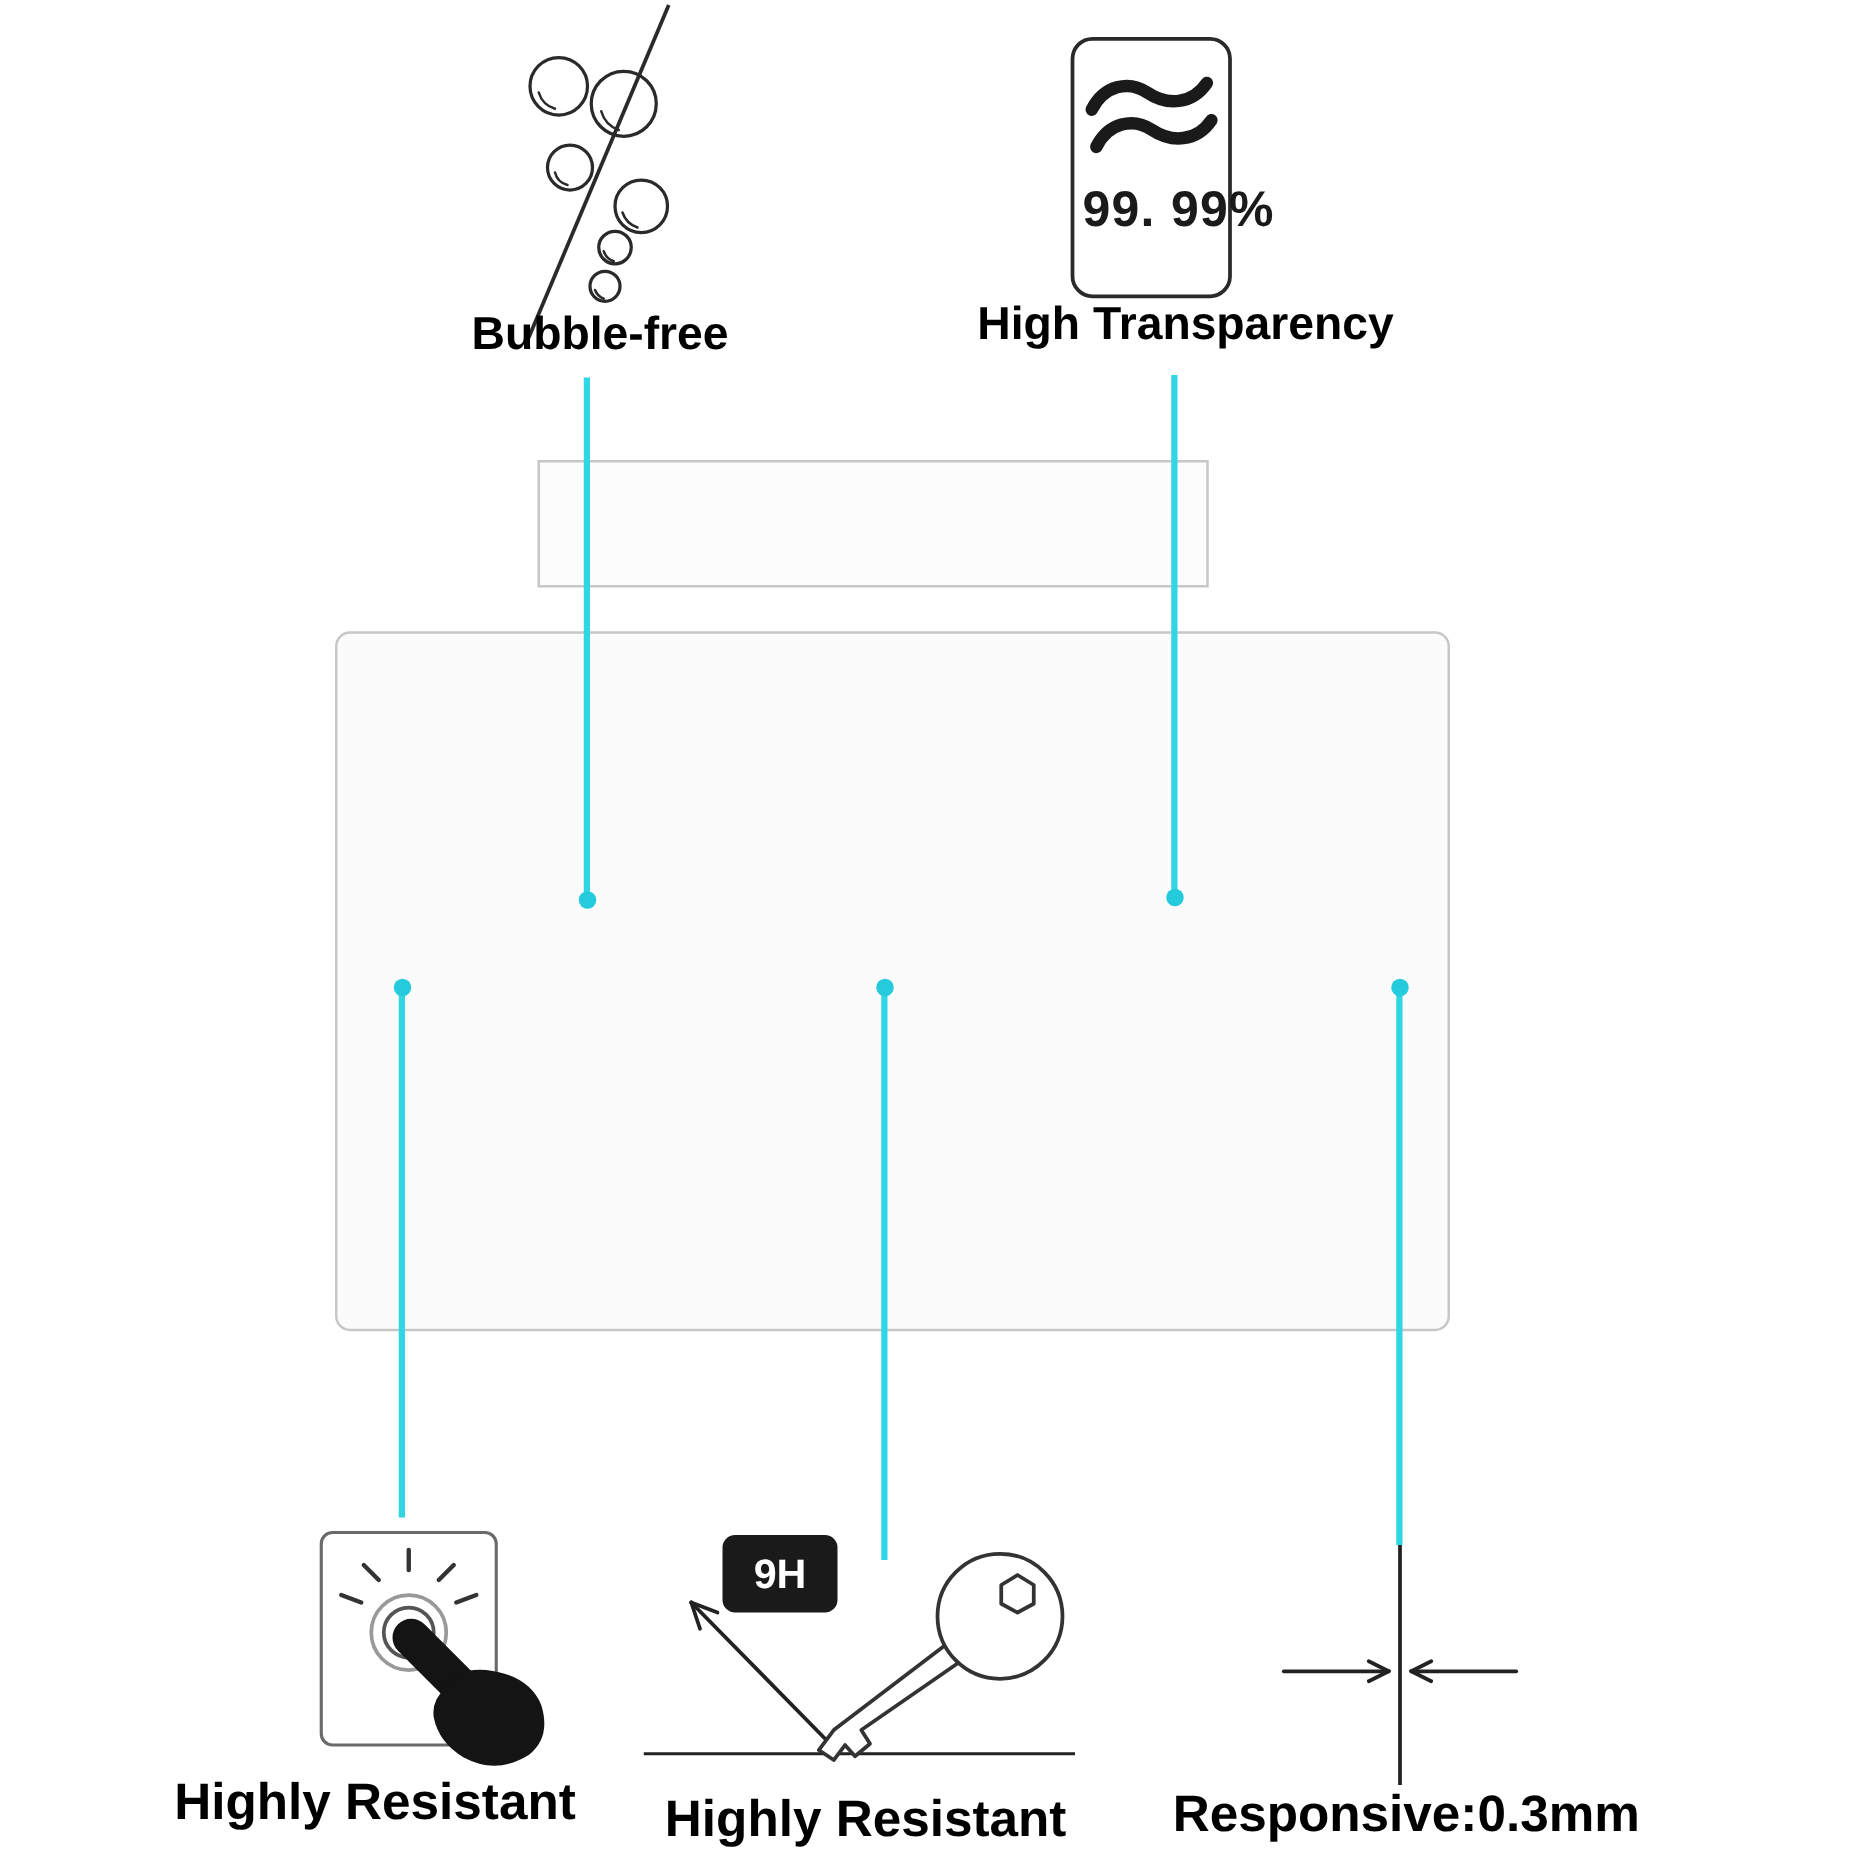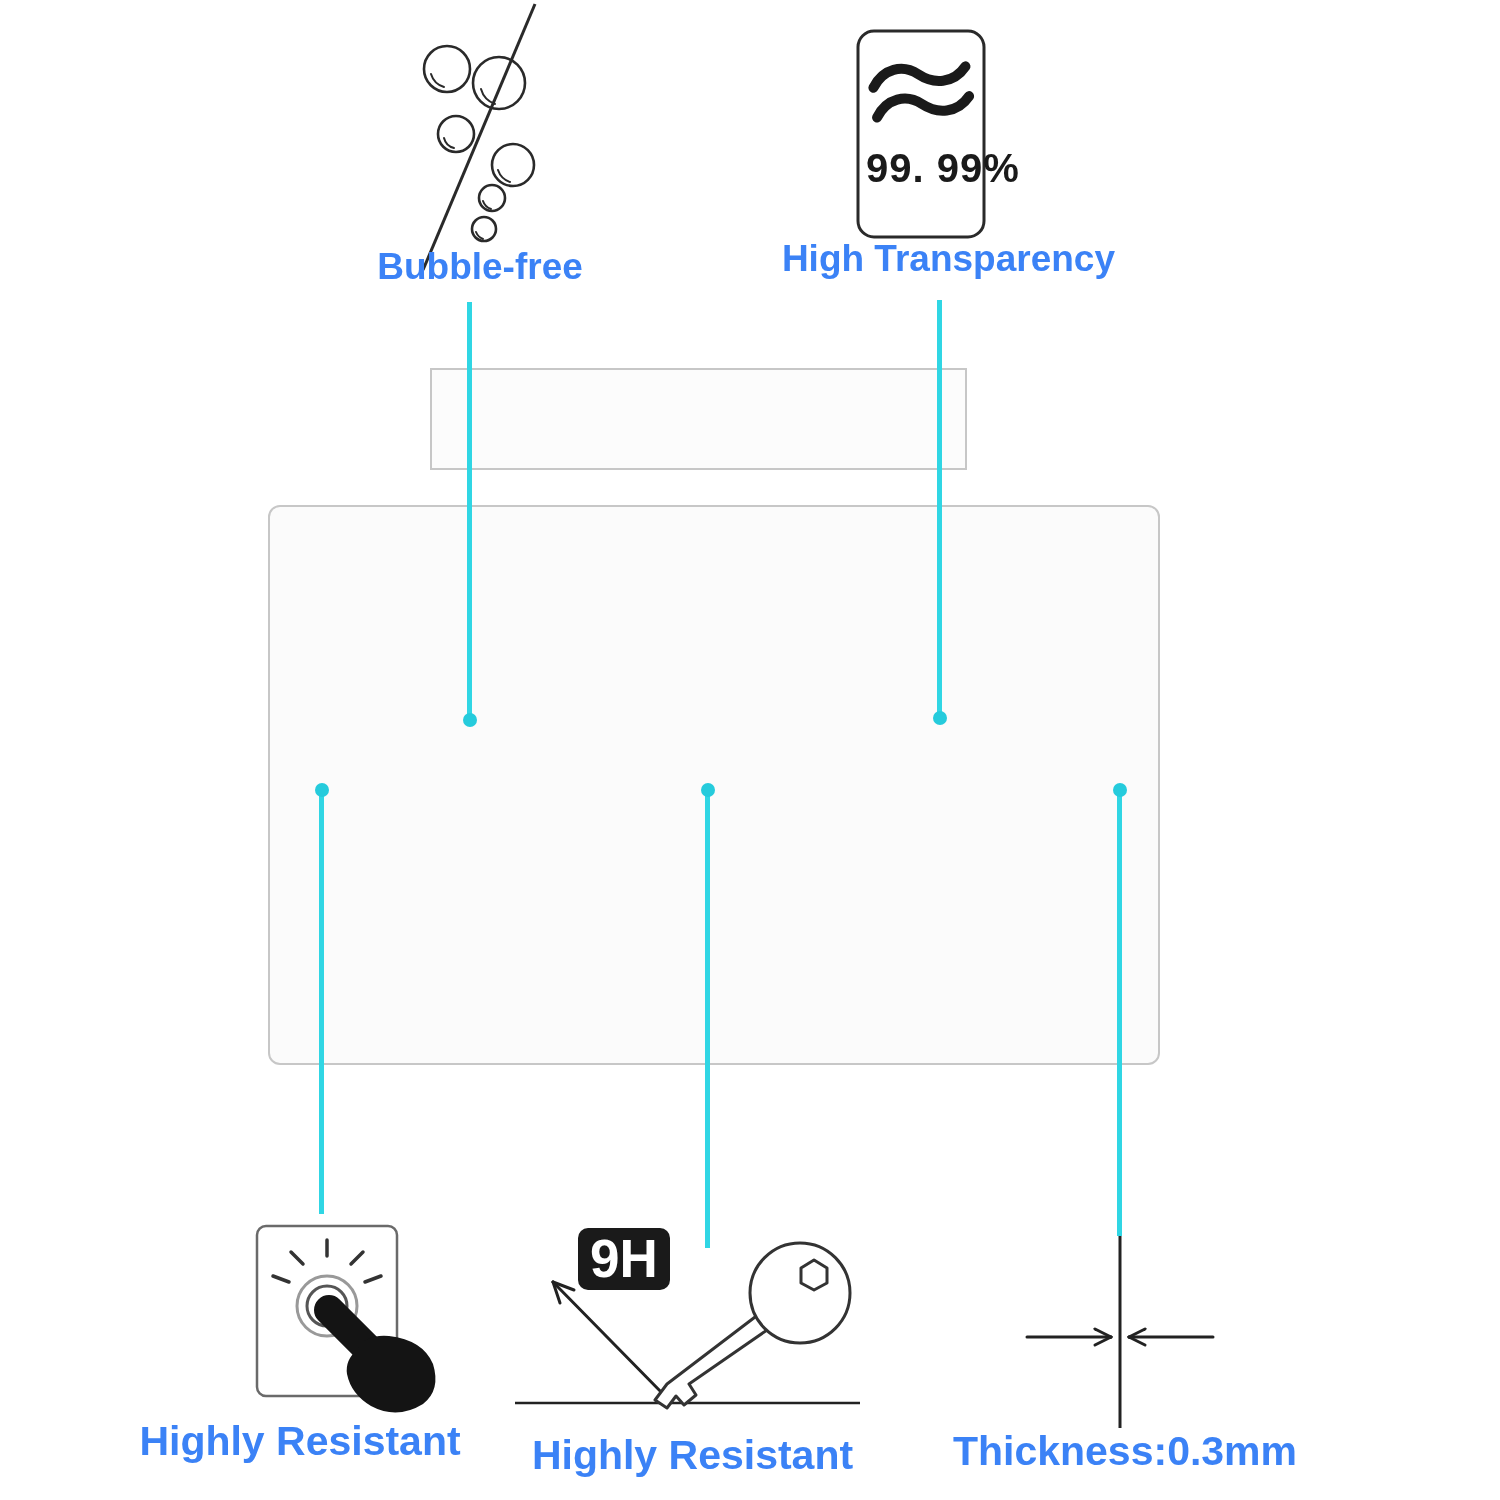--- a/index.html
+++ b/index.html
@@ -11,31 +11,31 @@
     position:absolute;background:#fcfcfc;border:2px solid #c7c7c7;z-index:1;box-sizing:border-box;
   }
   .panel.big{border-radius:12px;background:#fbfbfb;}
   .leader{
     position:absolute;width:5px;background:#30d6e4;z-index:6;
   }
   .dot{
     position:absolute;width:14px;height:14px;border-radius:50%;background:#25cbdc;z-index:7;
   }
   .label{
-    position:absolute;font-weight:700;color:#3b82f6;text-align:center;z-index:8;
+    position:absolute;font-weight:700;color:#000000;text-align:center;z-index:8;
     font-size:41px;letter-spacing:0px;white-space:nowrap;
   }
   .label.top{font-size:37px;}
   .value-text{
     position:absolute;font-weight:700;color:#1a1a1a;font-size:40px;z-index:8;
     letter-spacing:1px;white-space:nowrap;
   }
   .badge{
     position:absolute;background:#1a1a1a;color:#ffffff;border-radius:10px;
-    width:92px;height:62px;line-height:62px;text-align:center;font-size:53px;font-weight:700;
+    width:92px;height:62px;line-height:62px;text-align:center;font-size:33px;font-weight:700;
     z-index:8;
   }
   .icon-svg{position:absolute;z-index:5;}
 </style>
 </head>
 <body>
 
 <div id="canvas">
 
   <div class="panel" style="left:430px;top:368px;width:537px;height:102px;"></div>
@@ -124,15 +124,15 @@
       <line x1="96" y1="115" x2="80" y2="107"></line>
       <line x1="96" y1="115" x2="80" y2="123"></line>
       <line x1="114" y1="115" x2="198" y2="115"></line>
       <line x1="114" y1="115" x2="130" y2="107"></line>
       <line x1="114" y1="115" x2="130" y2="123"></line>
     </g>
   </svg>
 
   <div class="label" style="left:85px;top:1418px;width:430px;">Highly Resistant</div>
   <div class="label" style="left:495px;top:1432px;width:395px;">Highly Resistant</div>
-  <div class="label" style="left:935px;top:1428px;width:380px;">Thickness:0.3mm</div>
+  <div class="label" style="left:935px;top:1428px;width:380px;">Responsive:0.3mm</div>
 
 </div>
 
 </body></html>

